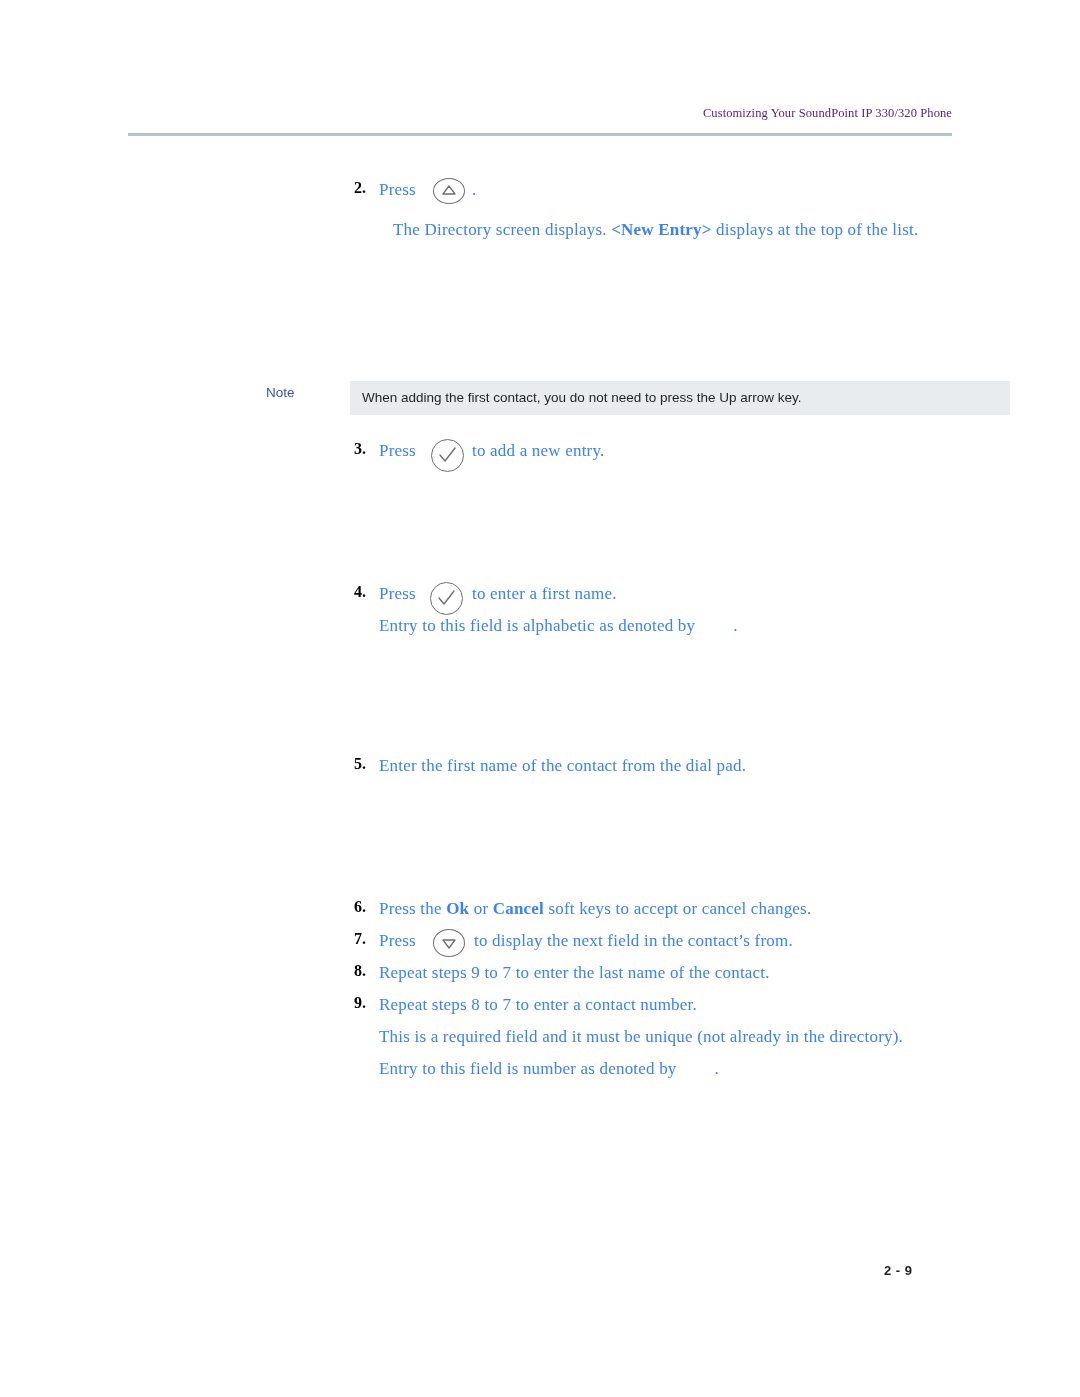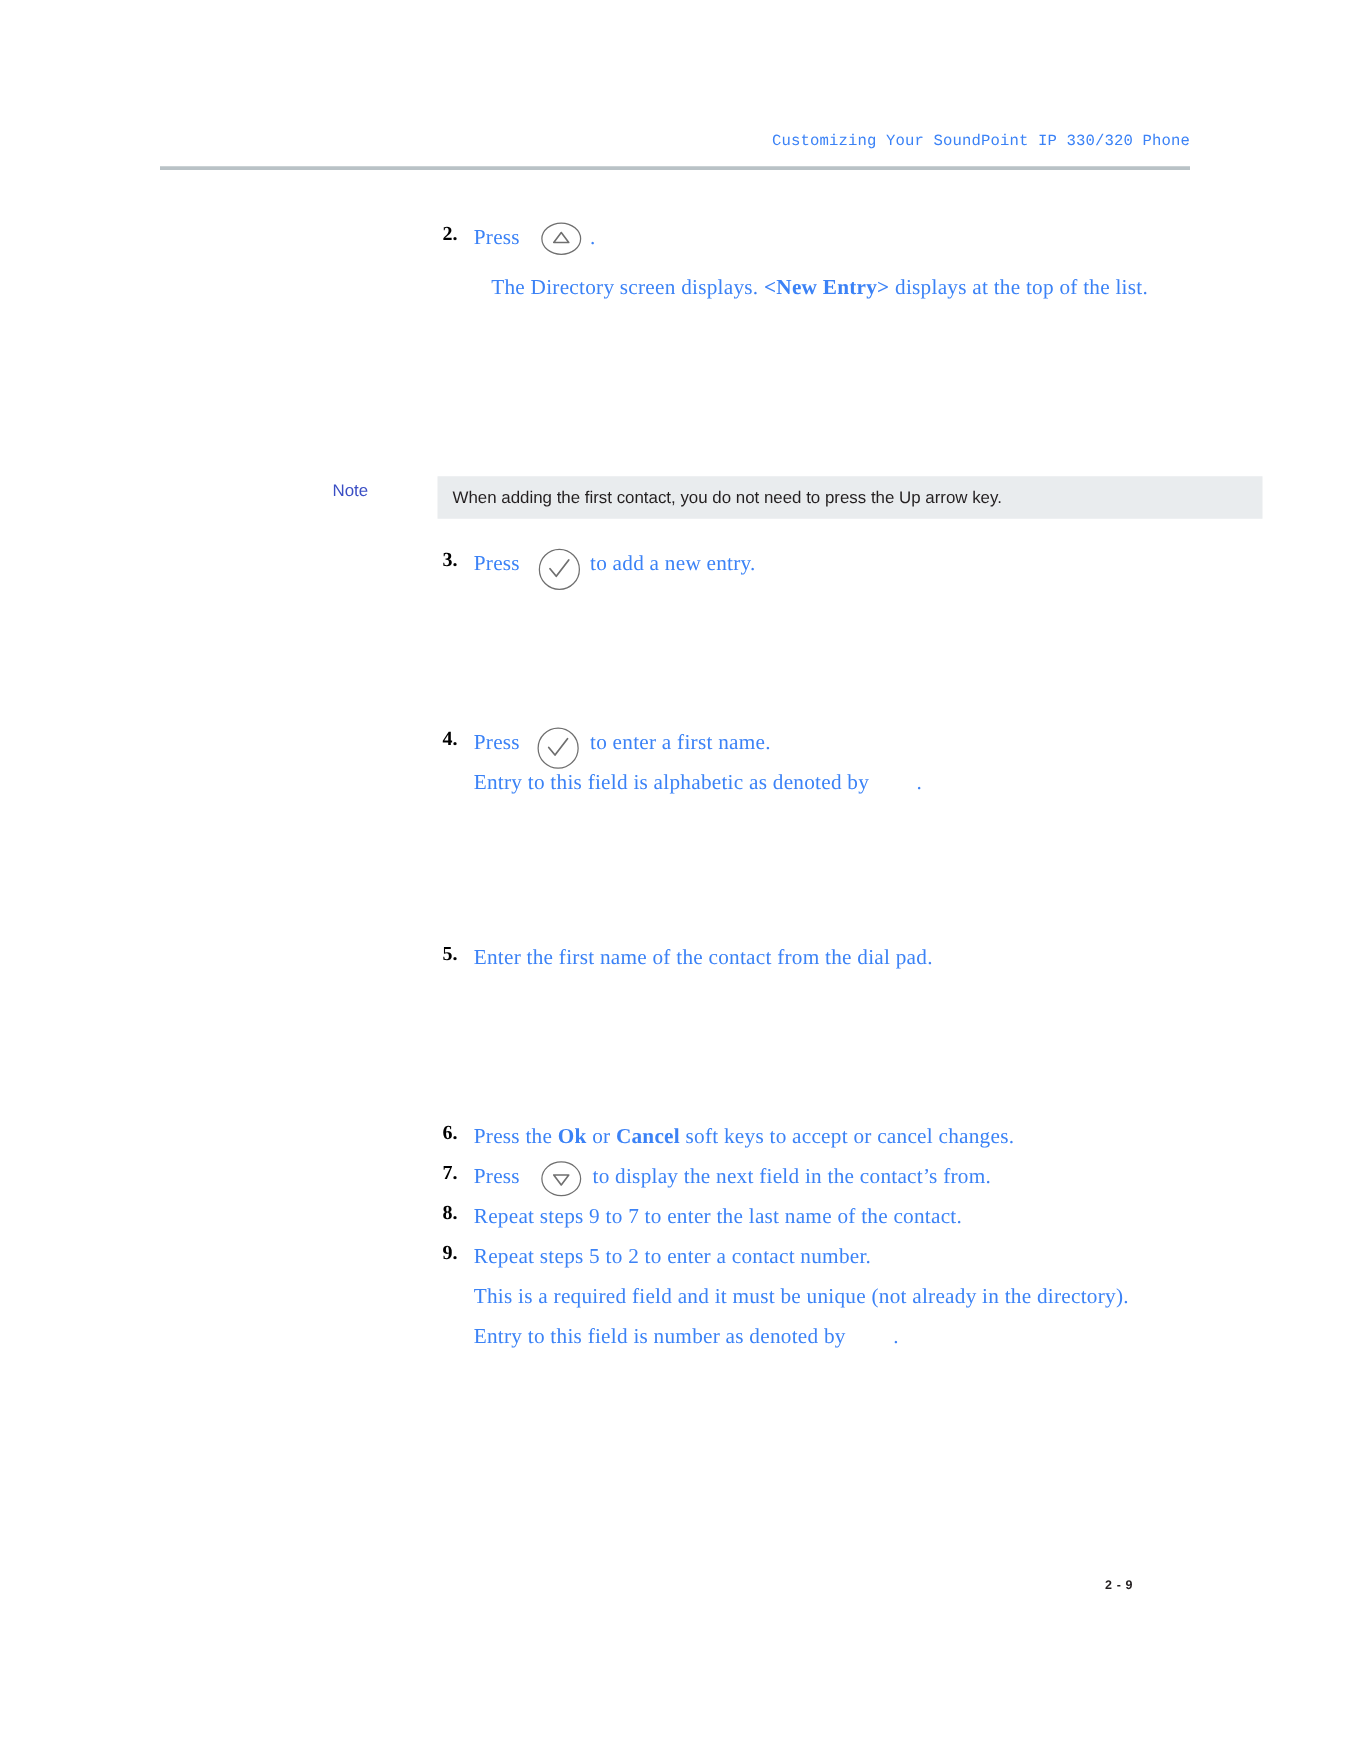--- a/index.html
+++ b/index.html
@@ -14,24 +14,24 @@
     font-family: "Liberation Serif", serif;
     color: #000000;
     overflow: hidden;
   }
 
   
   .header-text {
     position: absolute;
     top: 106px;
     right: 128px;
-    font-family: Liberation Mono, monospace;
+    font-family: Liberation Serif, serif;
     font-size: 12.5px;
     letter-spacing: 0.1px;
-    color: #3b82f6;
+    color: #4c1d95;
     white-space: nowrap;
   }
   .header-rule {
     position: absolute;
     top: 133px;
     left: 128px;
     width: 824px;
     height: 3px;
     background: #b9c2c6;
   }
@@ -97,21 +97,21 @@
   }
   .key-icon svg { display: block; }
 
   
   .page-number {
     position: absolute;
     left: 884px;
     top: 1263px;
     font-family: "Liberation Sans", sans-serif;
     font-weight: bold;
-    font-size: 10px;
+    font-size: 13px;
     color: #231f20;
     letter-spacing: 0.5px;
   }
 </style>
 </head>
 <body>
 
 <div class="header-text">Customizing Your SoundPoint IP 330/320 Phone</div>
 <div class="header-rule"></div>
 
@@ -173,19 +173,19 @@
   <svg width="30" height="26" viewBox="0 0 30 26" aria-hidden="true">
     <polygon points="15,18 9,10 21,10" fill="none" stroke="#6f6f6f" stroke-width="1.3" stroke-linejoin="round"></polygon>
   </svg>
 </div>
 <div class="body-text" style="left:474px; top:930px;">to display the next field in the contact’s from.</div>
 
 <div class="step-num" style="left:344px; top:962px;">8.</div>
 <div class="body-text" style="left:379px; top:962px;">Repeat steps 9 to 7 to enter the last name of the contact.</div>
 
 <div class="step-num" style="left:344px; top:994px;">9.</div>
-<div class="body-text" style="left:379px; top:994px;">Repeat steps 5 to 2 to enter a contact number.</div>
+<div class="body-text" style="left:379px; top:994px;">Repeat steps 8 to 7 to enter a contact number.</div>
 <div class="body-text" style="left:379px; top:1026px;">This is a required field and it must be unique (not already in the directory).</div>
 <div class="body-text" style="left:379px; top:1058px;">
   <span>Entry to this field is number as denoted by</span><span style="display:inline-block; width:38px;"></span><span>.</span>
 </div>
 
 <div class="page-number">2 - 9</div>
 
 </body></html>

